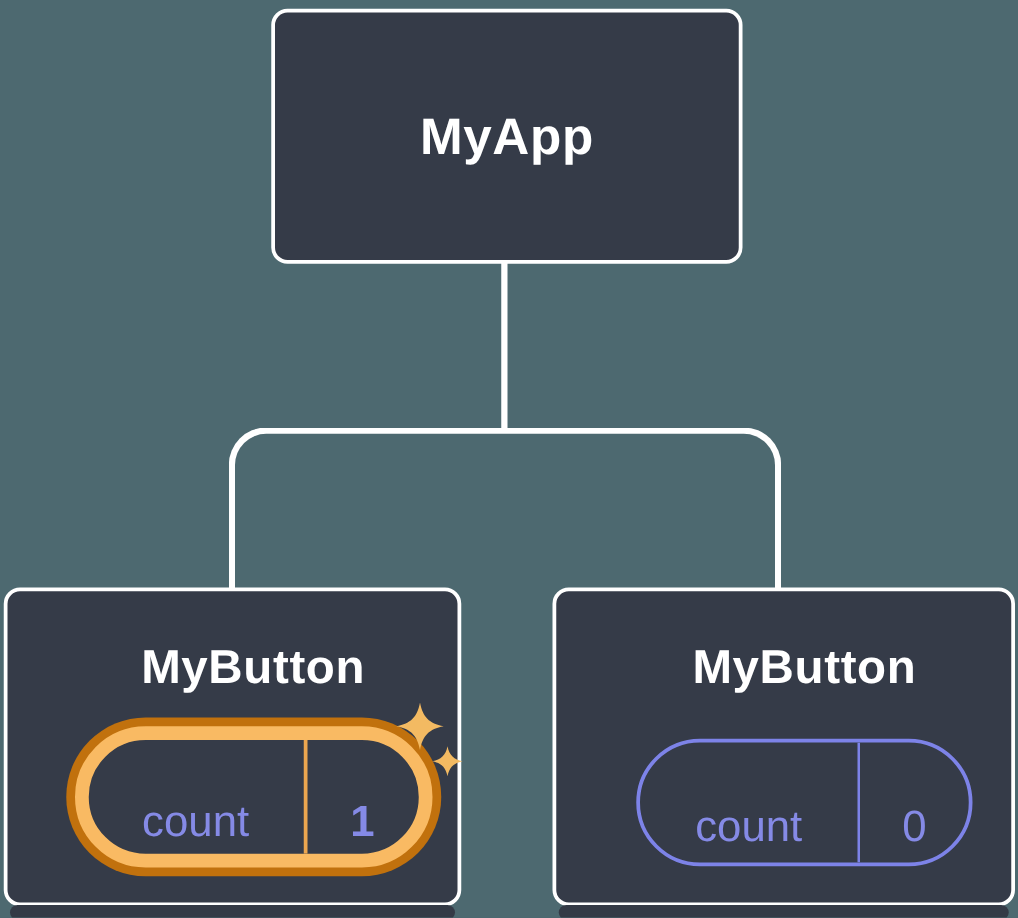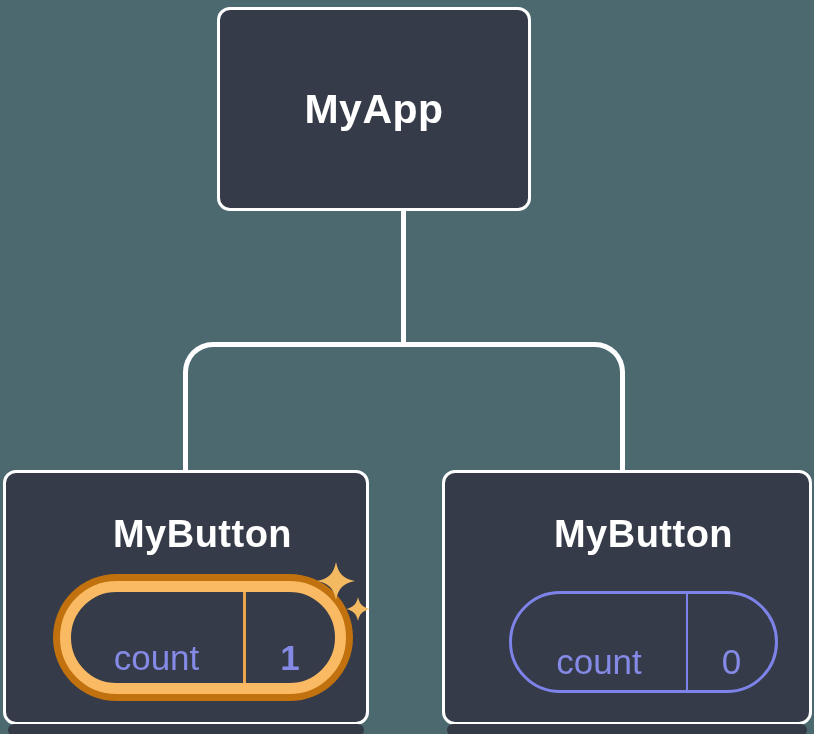--- a/index.html
+++ b/index.html
@@ -48,21 +48,21 @@
     border: 3px solid var(--node-border);
     border-radius: 13px;
   }
   .node-label {
     color: var(--text-primary);
     font-weight: 700;
     letter-spacing: 0.5px;
   }
   .root-node {
     left: 217px; top: 7px;
-    width: 314px; height: 204px;
+    width: 377px; height: 204px;
     display: flex; align-items: center; justify-content: center;
   }
   .root-node .node-label { font-size: 41px; }
 
   .child-node {
     top: 470px;
     width: 366px; height: 255px;
     display: flex; flex-direction: column; align-items: center; padding-left: 33px;
   }
   .child-node.left  { left: 3px; }

